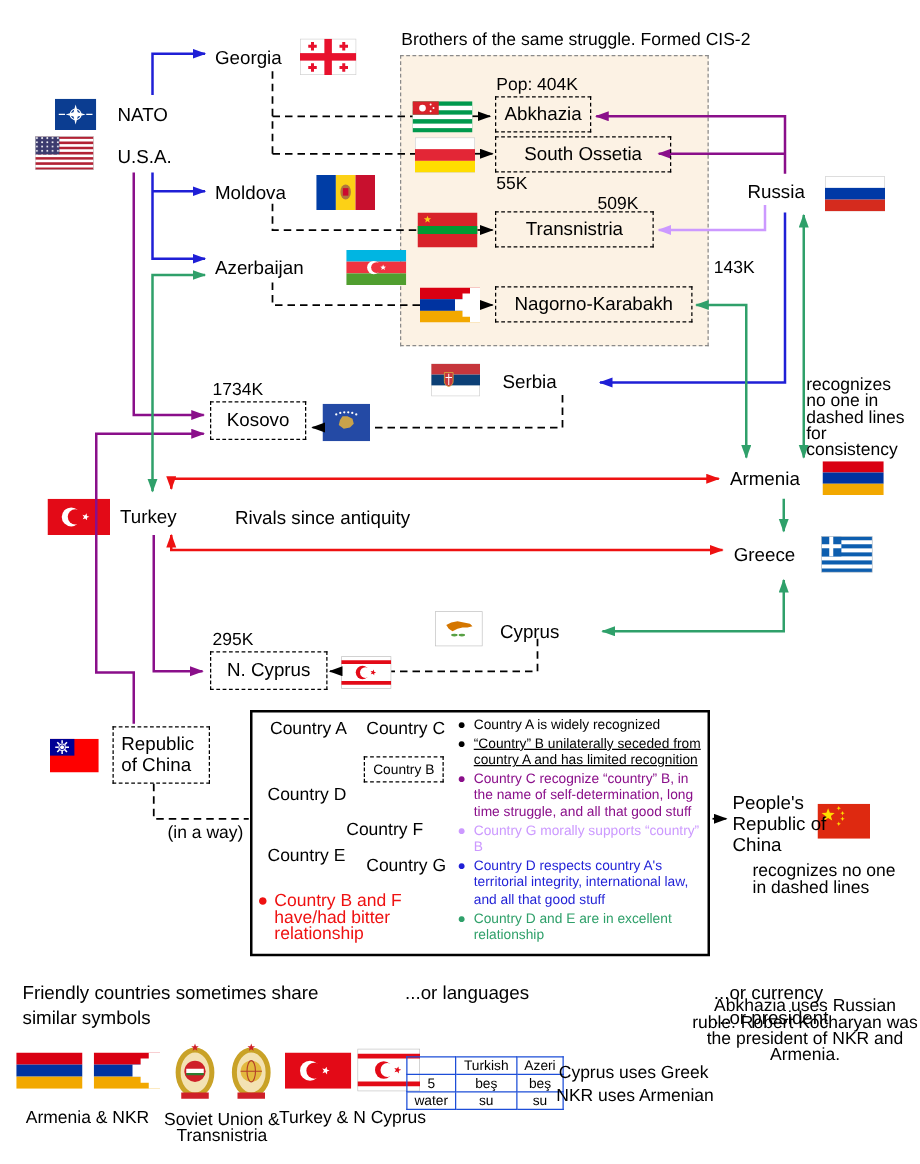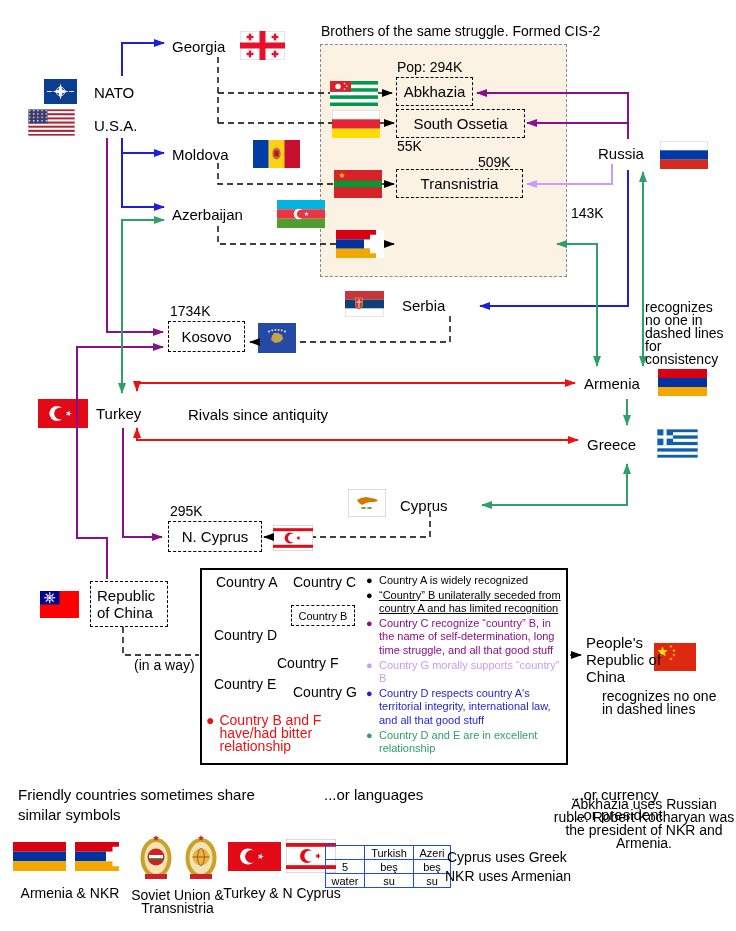--- a/index.html
+++ b/index.html
@@ -382,33 +382,36 @@
   <div class="lbl" style="left:172px;top:206px">Azerbaijan</div>
   <div class="lbl" style="left:598px;top:145px">Russia</div>
   <div class="lbl" style="left:402px;top:297px">Serbia</div>
   <div class="lbl" style="left:96px;top:405px">Turkey</div>
   <div class="lbl" style="left:188px;top:406px">Rivals since antiquity</div>
   <div class="lbl" style="left:584px;top:375px">Armenia</div>
   <div class="lbl" style="left:587px;top:436px">Greece</div>
   <div class="lbl" style="left:400px;top:497px">Cyprus</div>
 
   <div class="sm" style="left:321px;top:25px">Brothers of the same struggle. Formed CIS-2</div>
-  <div class="sm" style="left:397px;top:61px">Pop: 294K</div>
+  <div class="sm" style="left:397px;top:61px">Pop: 404K</div>
   <div class="dashbox" style="left:396px;top:77px;width:77px;height:29px">
     <span class="t">Abkhazia</span>
     </div>
-  <div class="dashbox" style="left:396px;top:109px;width:129px;height:29px">
+  <div class="dashbox" style="left:396px;top:109px;width:141px;height:29px">
     <span class="t">South Ossetia</span>
     </div>
   <div class="sm" style="left:397px;top:140px">55K</div>
   <div class="sm" style="left:478px;top:156px">509K</div>
   <div class="dashbox" style="left:396px;top:169px;width:127px;height:29px">
     <span class="t">Transnistria</span>
     </div>
   <div class="sm" style="left:571px;top:207px">143K</div>
+  <div class="dashbox" style="left:396px;top:229px;width:158px;height:29px">
+    <span class="t">Nagorno-Karabakh</span>
+    </div>
 
   <div class="sm" style="left:170px;top:305px">1734K</div>
   <div class="dashbox" style="left:168px;top:321px;width:77px;height:31px">
     <span class="t">Kosovo</span>
     </div>
 
   <div class="sm ralign" style="left:645px;top:301px;width:86px">recognizes no one in dashed lines for consistency</div>
 
   <div class="sm" style="left:170px;top:505px">295K</div>
   <div class="dashbox" style="left:168px;top:521px;width:94px;height:31px">

